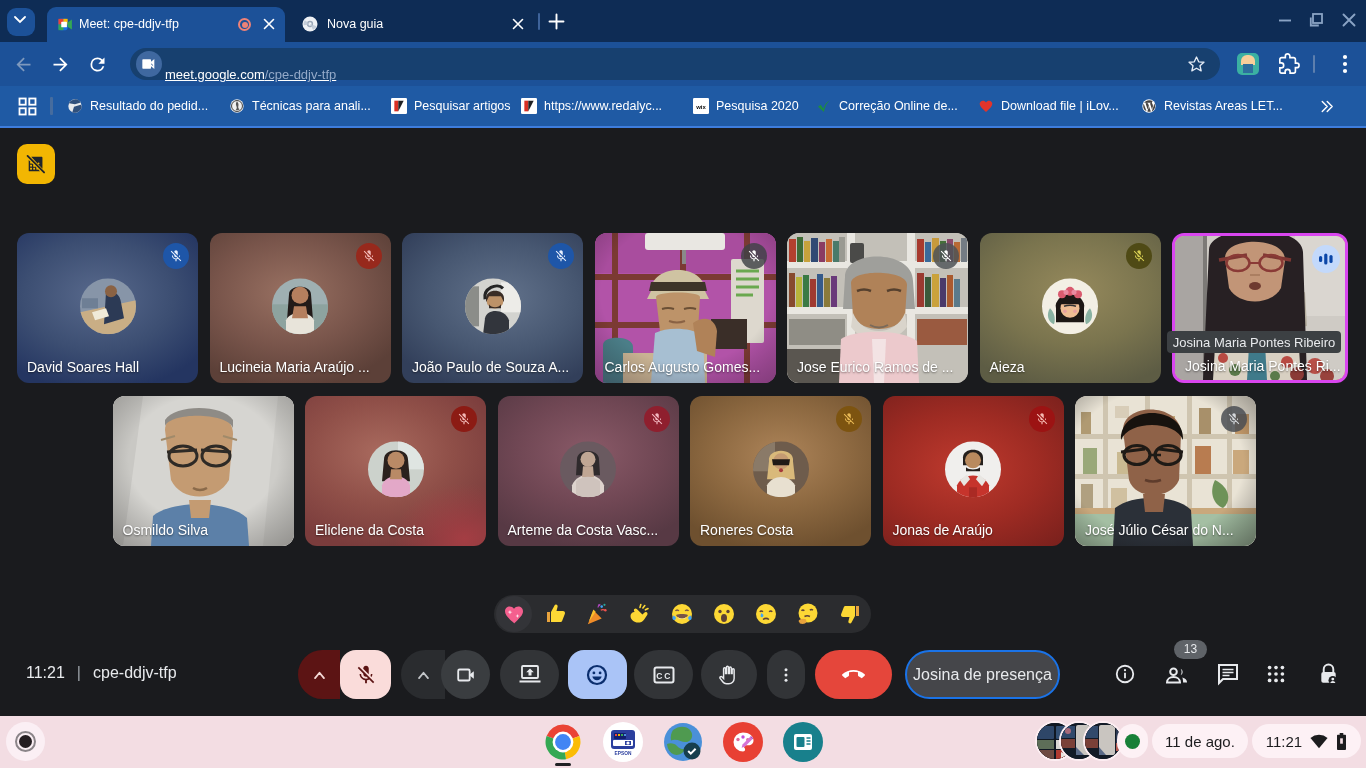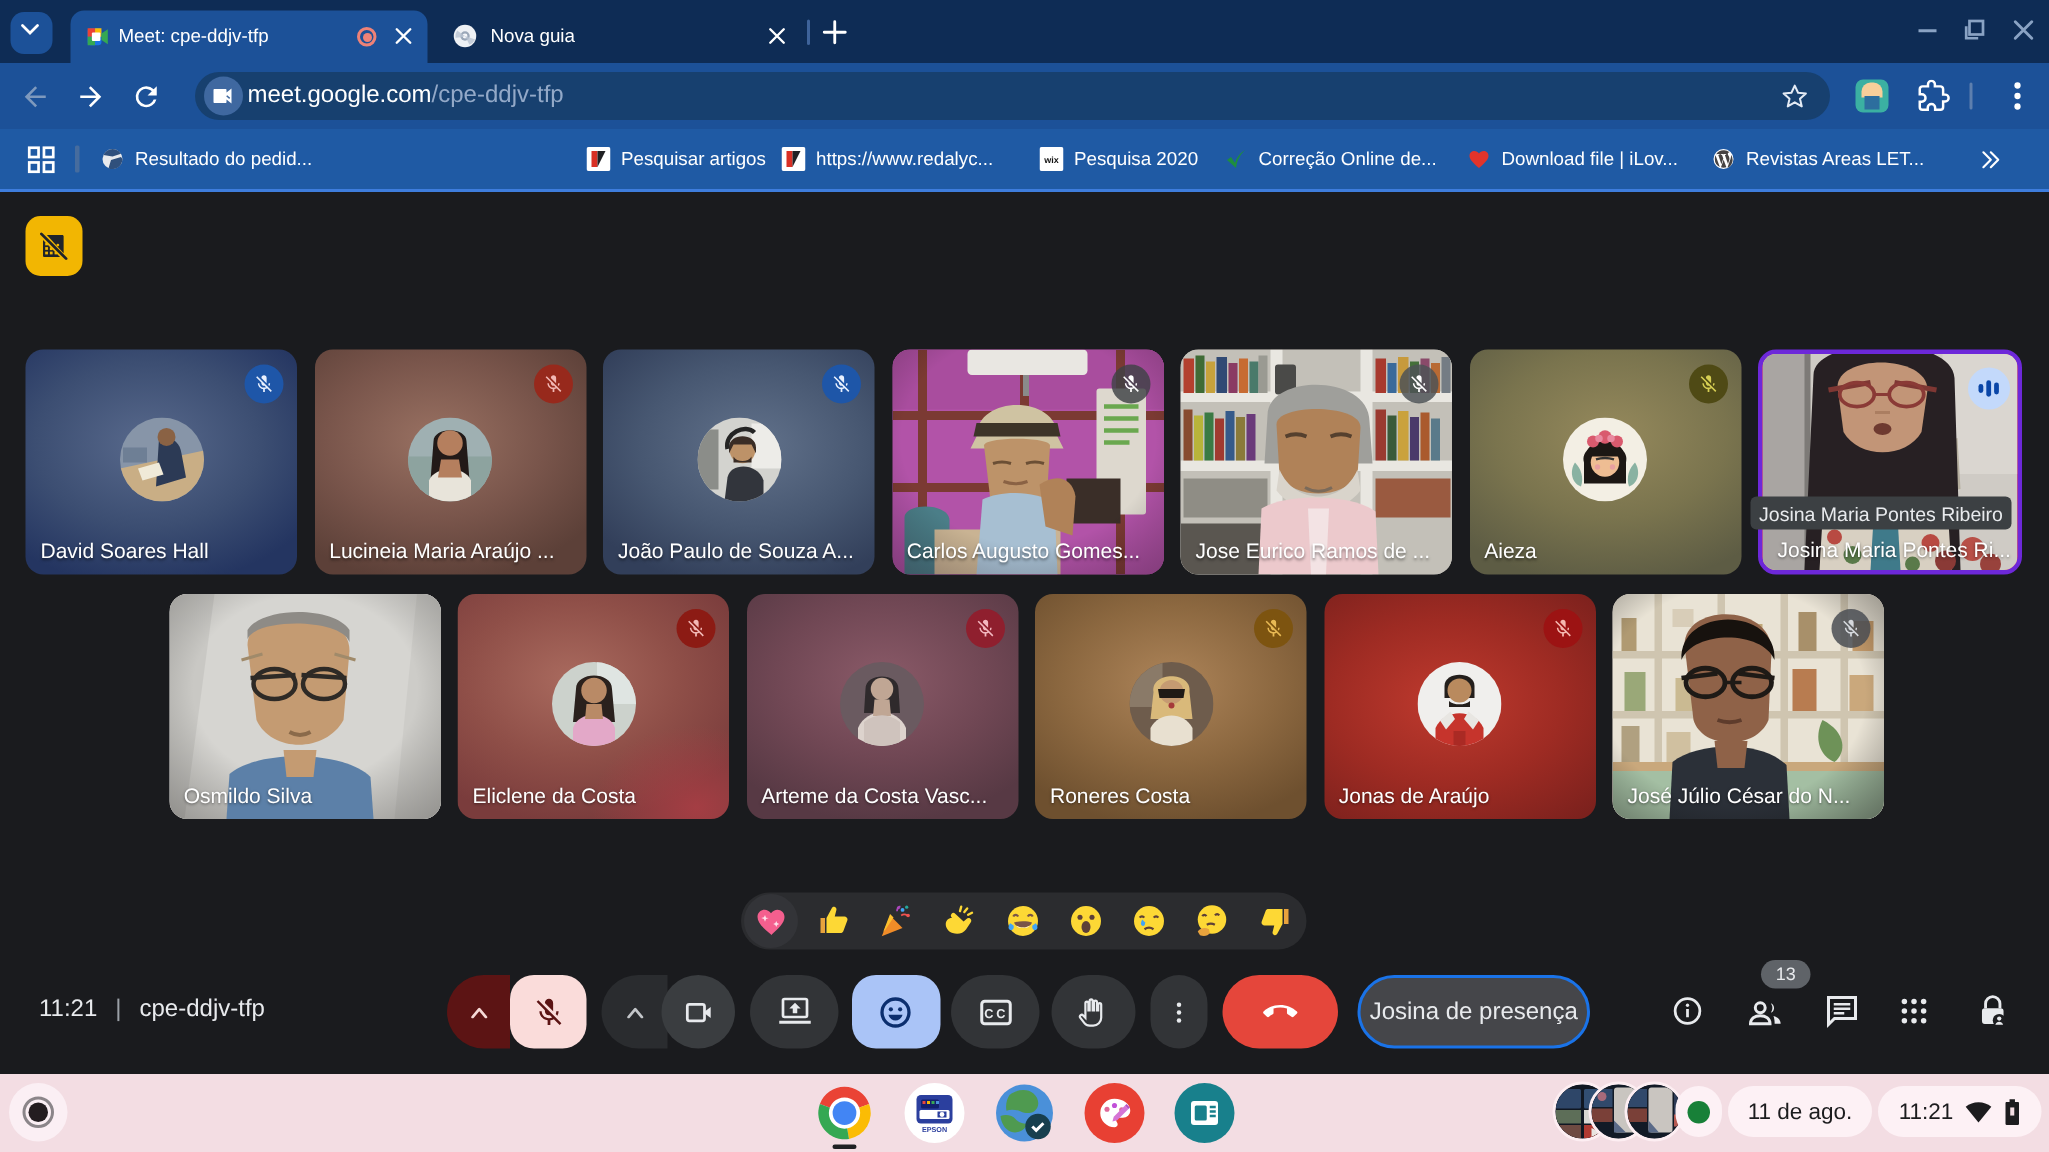--- a/index.html
+++ b/index.html
@@ -13,21 +13,21 @@
 #tabsearch svg { margin:8px 0 0 7px; }
 #activetab { left:47px; top:7px; width:238px; height:35px; background:#1c5198; border-radius:9px 9px 0 0; }
 .tabtitle { color:#fff; font-size:12.5px; }
 #inactivetab { left:295px; top:7px; width:250px; height:35px; }
 .winctl { top:10px; color:#cfe0f5; }
 
 
 #toolbar { left:0; top:42px; width:1366px; height:44px; background:#1c5198; }
 #urlpill { left:130px; top:6px; width:1090px; height:32px; border-radius:16px; background:#17406f; }
 #camcircle { left:6px; top:3px; width:26px; height:26px; border-radius:50%; background:#3f68a0; }
-#urltext { left:35px; top:7px; font-size:16px; color:#fff; }
+#urltext { left:35px; top:19px; font-size:13px; color:#fff;text-decoration:underline; }
 #urltext span { color:#93a9c8; }
 
 
 #bookmarks { left:0; top:86px; width:1366px; height:40px; background:#1f5aa4; }
 .bm { position:absolute; top:0; height:40px; display:flex; align-items:center; color:#fff; font-size:12.5px;justify-content:center; }
 .bm .fav { width:16px; height:16px; margin-right:7px; }
 #bluebar { left:0; top:126px; width:1366px; height:2px; background:#3e7ddd; }
 
 
 #meet { left:0; top:128px; width:1366px; height:588px; background:#1a1b1e; }
@@ -148,20 +148,28 @@
         <rect x="11.3" y="11.3" width="6.2" height="6.2"></rect>
       </g>
     </svg>
   <div class="abs" style="left:50px;top:11px;width:2.5px;height:18px;background:#466c9e;border-radius:1px"></div>
   <div class="bm" style="left:67px">
     <svg class="fav" viewBox="0 0 24 24">
         <circle cx="12" cy="12" r="10" fill="#e8eaed"></circle>
         <path d="M2 12a10 10 0 0 1 18.5-5.2L12 9.5 3 8z M22 12a10 10 0 0 1-14 9.2L10.5 13l10-3z" fill="#30507c"></path>
       </svg>
     <span>Resultado do pedid...</span>
+  </div>
+  <div class="bm" style="left:229px">
+    <svg class="fav" viewBox="0 0 24 24">
+        <circle cx="12" cy="12" r="10" fill="#f0f0f0"></circle>
+        <circle cx="12" cy="12" r="8.2" fill="none" stroke="#333" stroke-width="1.4"></circle>
+        <path d="M12 5c-2 2.5-2 5-1 7s1 4-1 6c2 .6 4 .6 6-1-2-1-2.5-3-2-5s.5-4-2-7z" fill="#555"></path>
+      </svg>
+    <span>Técnicas para anali...</span>
   </div>
   <div class="bm" style="left:391px">
     <svg class="fav" viewBox="0 0 24 24">
         <rect width="24" height="24" rx="2" fill="#fff"></rect>
         <path d="M5 4h6v16H5z" fill="#d93025"></path>
         <path d="M11 4h8l-8 16z" fill="#202124"></path>
       </svg>
     <span>Pesquisar artigos</span>
   </div>
   <div class="bm" style="left:521px">
@@ -394,21 +402,21 @@
           <circle cx="33" cy="33" r="1.8" fill="#e8a0a0"></circle>
     </svg></div>
     <div class="micb" style="background:#4f4a15">
         <svg width="14" height="14" viewBox="0 0 24 24">
           <path d="M19 11h-1.7c0 .74-.16 1.43-.43 2.05l1.23 1.23c.56-.98.9-2.09.9-3.28zm-4.02.17c0-.06.02-.11.02-.17V5c0-1.66-1.34-3-3-3S9 3.34 9 5v.18l5.98 5.99zM4.27 3L3 4.27l6.01 6.01V11c0 1.66 1.33 3 2.99 3 .22 0 .44-.03.65-.08l1.66 1.66c-.71.33-1.5.52-2.31.52-2.76 0-5.3-2.1-5.3-5.1H5c0 3.41 2.72 6.23 6 6.72V21h2v-3.28c.91-.13 1.77-.45 2.54-.9L19.73 21 21 19.73 4.27 3z" fill="#d6ce53"></path>
         </svg>
       </div>
     <div class="tname">Aieza</div>
   </div>
 
-  <div class="tile" id="josina" style="left:1172px;top:105px;width:176px;height:150px;background:#ef4444;border:3px solid #6d28d9">
+  <div class="tile" id="josina" style="left:1172px;top:105px;width:176px;height:150px;background:#ef4444;border:3px solid #d946ef">
     <svg width="170" height="144" viewBox="0 0 170 144">
       <rect width="170" height="144" fill="#cfcbc5"></rect>
       <rect x="0" y="0" width="30" height="144" fill="#a9a5a2"></rect>
       <rect x="28" y="0" width="4" height="144" fill="#7d7a77"></rect>
       <rect x="120" y="0" width="50" height="80" fill="#dad6d0"></rect>
       <path d="M118 60 L130 56 L132 90 L120 92 Z" fill="#b5ae9e"></path>
       <path d="M34 14 C34 -12 126 -14 128 16 L132 144 L28 144 Z" fill="#272023"></path>
       <path d="M50 22 C50 0 110 0 110 24 L106 52 C96 70 64 70 54 52 Z" fill="#c29577"></path>
       <path d="M44 24 L72 19 M88 19 L116 24" stroke="#7e3733" stroke-width="3.5" fill="none"></path>
       <ellipse cx="63" cy="27" rx="11.5" ry="8" fill="none" stroke="#8a3a36" stroke-width="2.5"></ellipse>

